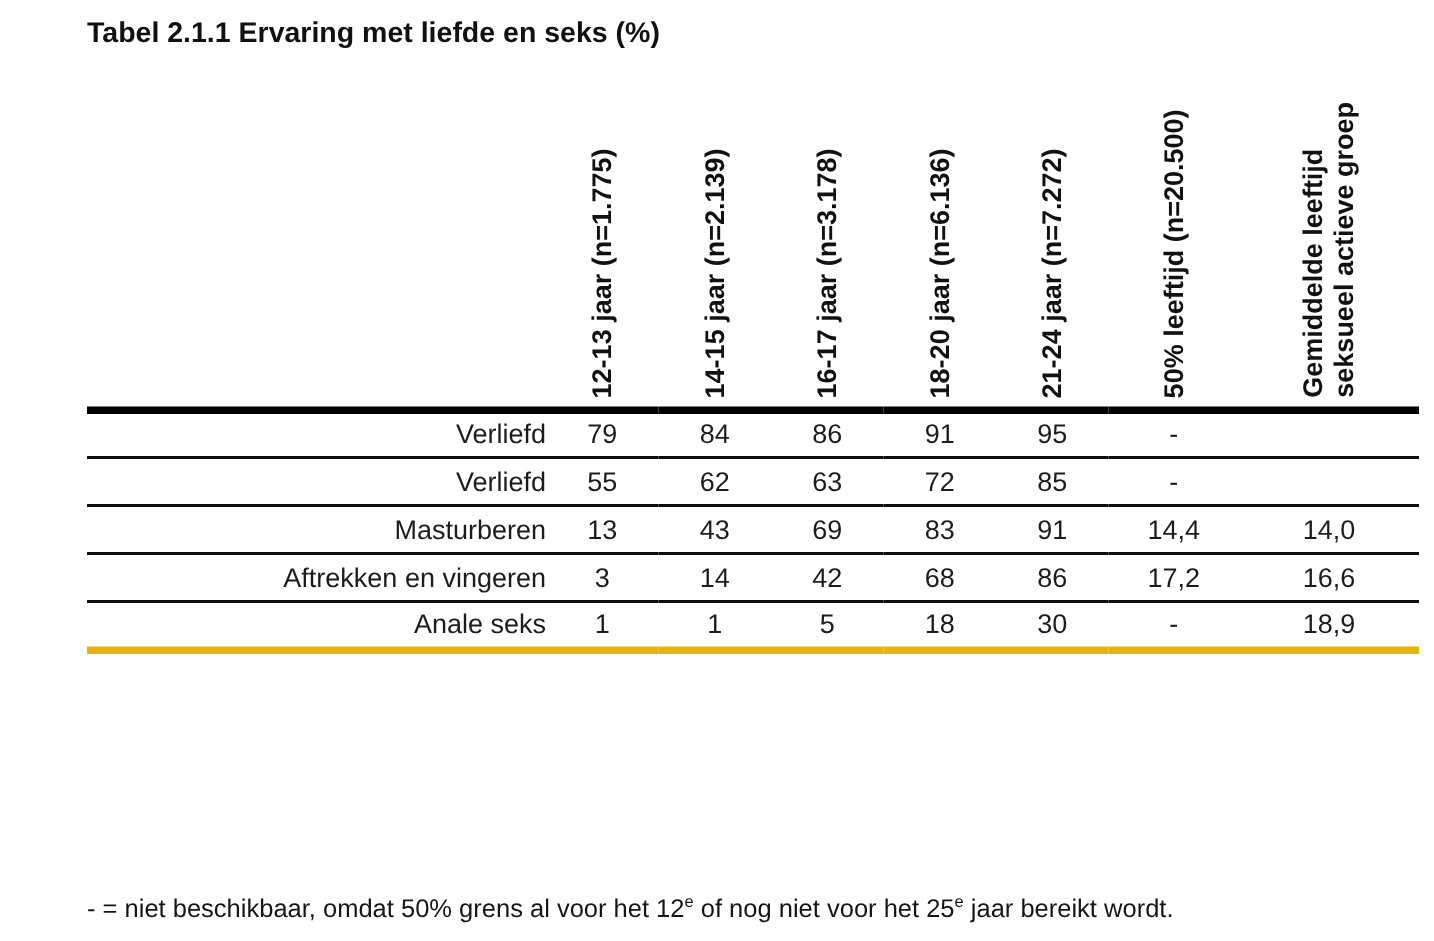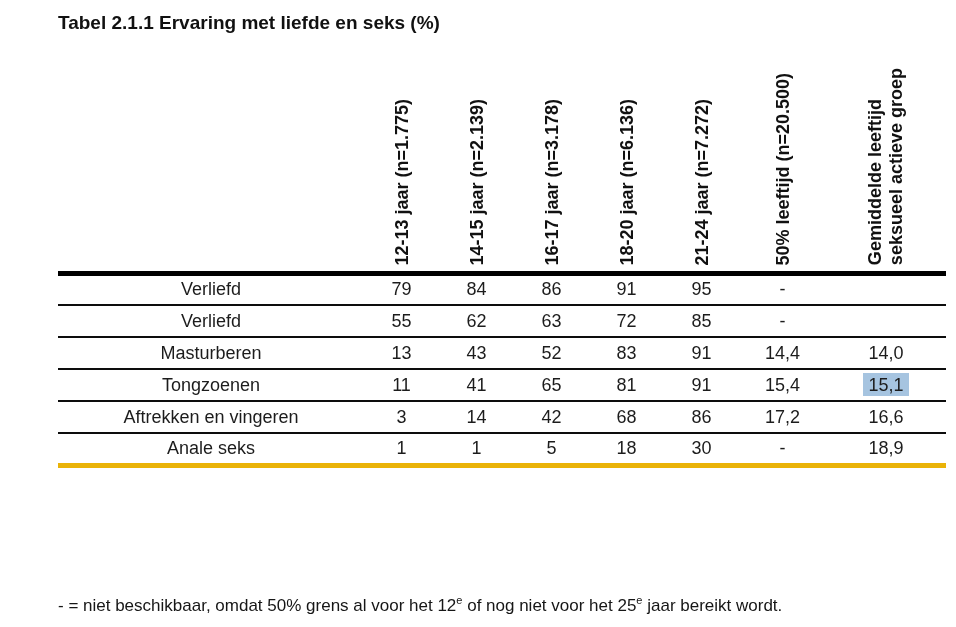--- a/index.html
+++ b/index.html
@@ -52,21 +52,21 @@
     text-align: left;
   }
   tbody th, tbody td {
     height: 32px;
     border-bottom: 2px solid #0d0d0d;
     font-size: 18px;
     font-weight: 400;
     padding: 0;
     vertical-align: middle;
   }
-  tbody th { text-align: center; }
+  tbody th { text-align: right; }
   tbody td { text-align: center; }
   tbody tr:last-child th, tbody tr:last-child td { border-bottom: 5px solid #eab308; }
   .hl {
     background: var(--hl, #a6c4e0);
     padding: 2px 5px 1px 5px;
   }
   .footnote {
     position: absolute;
     top: 596px;
     left: 36px;
@@ -142,35 +142,25 @@
           <td>63</td>
           <td>72</td>
           <td>85</td>
           <td>-</td>
           <td></td>
         </tr>
         <tr>
           <th>Masturberen</th>
           <td>13</td>
           <td>43</td>
-          <td>52</td>
+          <td>69</td>
           <td>83</td>
           <td>91</td>
           <td>14,4</td>
           <td>14,0</td>
-        </tr>
-        <tr>
-          <th>Tongzoenen</th>
-          <td>11</td>
-          <td>41</td>
-          <td>65</td>
-          <td>81</td>
-          <td>91</td>
-          <td>15,4</td>
-          <td><span class="hl">15,1</span></td>
         </tr>
         <tr>
           <th>Aftrekken en vingeren</th>
           <td>3</td>
           <td>14</td>
           <td>42</td>
           <td>68</td>
           <td>86</td>
           <td>17,2</td>
           <td>16,6</td>

